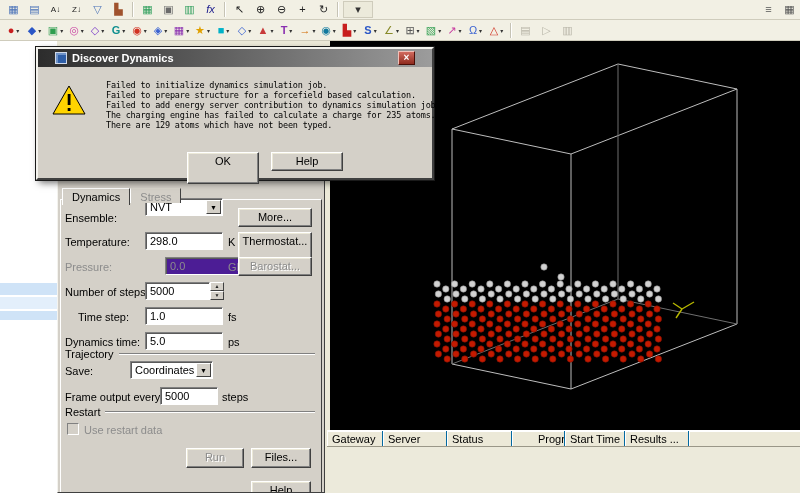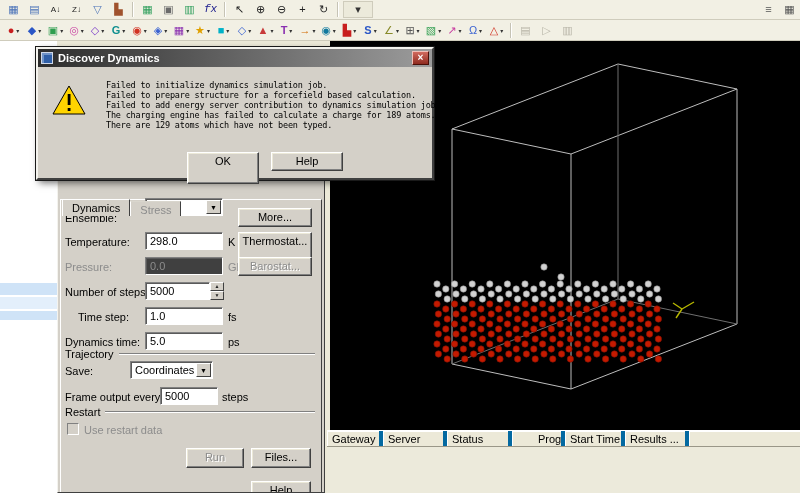--- a/index.html
+++ b/index.html
@@ -7,70 +7,70 @@
   body { position:relative; font-family:"Liberation Sans",sans-serif; background:#ece9d8; font-size:11px; }
 
   
   .toolbar { position:absolute; left:0; width:800px; background:#f2f0e4; display:flex; align-items:center; padding-left:3px; border-bottom:1px solid #cfccbc; }
   #toolbar-row1 { top:0; height:20px; }
   #toolbar-row2 { top:20px; height:21px; }
   .tbtn { height:17px; min-width:19px; display:flex; align-items:center; justify-content:center; margin:0 1px; cursor:default; }
   .tg { font-size:11px; line-height:1; }
   .tg.small { font-size:8px; }
   .tg.bold { font-weight:bold; }
-  .tg.italic { font-style:italic; font-family:Liberation Mono, monospace; }
+  .tg.italic { font-style:italic; font-family:Liberation Sans, sans-serif; }
   .tdd { font-size:6px; margin-left:2px; color:#333; }
   .twide { width:30px; border:1px solid #cfccbc; background:#eceadb; }
   .tsep { width:2px; height:15px; border-left:1px solid #c6c3b5; border-right:1px solid #ffffff; margin:0 3px; }
   .tgap { flex:1; }
   .tdis .tg { color:#b8b5a8 !important; }
 
   
   #left-area { position:absolute; left:0; top:41px; width:57px; height:452px; background:#ffffff; }
   .strip { position:absolute; left:0; width:57px; }
   .s1 { top:242px; height:12px; background:#cfe3f7; }
   .s2 { top:256px; height:12px; background:#e3effb; }
   .s3 { top:270px; height:9px;  background:#cfe3f7; }
 
   
   #viewport { position:absolute; left:330px; top:41px; width:470px; height:389px; background:#000; }
 
   
   #status-header { position:absolute; left:327px; top:430px; width:473px; height:17px; display:flex; background:#ece9d8; border-top:1px solid #ffffff; border-bottom:1px solid #9a9788; }
-  .hcell { height:100%; padding:2px 0 0 5px; border-right:4px solid #0369a1; box-shadow:inset 1px 1px 0 #ffffff; font-size:11px; white-space:nowrap; overflow:hidden; }
+  .hcell { height:100%; padding:2px 0 0 5px; border-right:1px solid #0369a1; box-shadow:inset 1px 1px 0 #ffffff; font-size:11px; white-space:nowrap; overflow:hidden; }
   .hcell:nth-child(1){ width:56px; } .hcell:nth-child(2){ width:64px; } .hcell:nth-child(3){ width:65px; }
   .hcell:nth-child(4){ width:53px;padding-left:26px; } .hcell:nth-child(5){ width:60px; } .hcell:nth-child(6){ width:64px; }
   .hfill { flex:1; border-right:none; }
   #status-body { position:absolute; left:327px; top:447px; width:473px; height:46px; background:#eceadb; }
 
   
   .btn { position:absolute; background:#d4d0c8; border:1px solid #404040; border-top-color:#ffffff; border-left-color:#ffffff; box-shadow:inset -1px -1px 0 #808080, inset 1px 1px 0 #ece9d8; font-size:11px; text-align:center; padding-top:2px; cursor:default; }
   .btn.dis { color:#8c8c8c; text-shadow:1px 1px 0 #ffffff; }
   .field { position:absolute; height:18px; background:#ffffff; border:1px solid #808080; border-right-color:#ffffff; border-bottom-color:#ffffff; box-shadow:inset 1px 1px 0 #5a5a5a; font-size:11px; padding:2px 0 0 4px; }
-  .field.dis { background:#404040; color:#8c8c8c; }
+  .field.dis { background:#4c1d95; color:#8c8c8c;margin-left:20px; }
   .combo { padding-right:16px; }
   .combo-btn { position:absolute; right:1px; top:1px; bottom:1px; width:15px; background:#d4d0c8; border:1px solid #404040; border-top-color:#ffffff; border-left-color:#ffffff; font-size:7px; text-align:center; line-height:14px; color:#000; }
   .spin { position:absolute; width:14px; height:18px; }
   .spin div { height:9px; background:#d4d0c8; border:1px solid #404040; border-top-color:#ffffff; border-left-color:#ffffff; font-size:5px; line-height:7px; text-align:center; color:#222; }
   .plabel { position:absolute; font-size:11px; white-space:nowrap; }
   .dis-text { color:#8c8c8c; }
   .group { position:absolute; display:flex; align-items:center; font-size:11px; }
   .gline { flex:1; height:2px; border-top:1px solid #808080; border-bottom:1px solid #ffffff; margin-left:5px; }
   .checkbox { position:absolute; width:12px; height:12px; background:#d4d0c8; border:1px solid #808080; border-right-color:#ffffff; border-bottom-color:#ffffff; }
 
   
   #panel { position:absolute; left:57px; top:178px; width:268px; height:315px; background:#d4d0c8; border:1px solid #404040; border-top-color:#f4f3ee; border-left-color:#f4f3ee; overflow:hidden; z-index:5; }
-  #tabstrip { position:absolute; left:4px; top:20px; display:flex; align-items:flex-end; z-index:2; }
+  #tabstrip { position:absolute; left:4px; top:9px; display:flex; z-index:2; }
   .tab { height:17px; padding:2px 9px 0 9px; font-size:11px; background:#d4d0c8; border:1px solid #404040; border-bottom:none; border-top-color:#ffffff; border-left-color:#ffffff; }
   .tab.inactive { height:15px; color:#8c8c8c; border-top-color:#d9d6cd; }
   .tabpage { position:absolute; left:2px; top:20px; width:262px; height:295px; border:1px solid #404040; border-top-color:#ffffff; border-left-color:#ffffff; }
 
   
   #dialog { position:absolute; left:36px; top:47px; width:398px; height:133px; background:#d4d0c8; border:2px solid #404040; border-top-color:#f4f3ee; border-left-color:#f4f3ee; outline:1px solid #1a1a1a; box-shadow:3px 3px 7px rgba(0,0,0,.55); z-index:10; }
-  #dlg-title { height:18px; background:linear-gradient(90deg,#2c2c2c,#9c9c9c); display:flex; align-items:center; padding:0 3px; }
+  #dlg-title { height:18px; background:linear-gradient(90deg,#2c2c2c,#9c9c9c); display:flex; align-items:center; padding:0 17px; }
   #dlg-icon { width:12px; height:12px; background:#2f5fa8; border:1px solid #cfd8e8; box-shadow:inset 2px 2px 0 #6f93c8; }
   #dlg-title-text { color:#ffffff; font-weight:bold; font-size:11px; margin-left:5px; flex:1; white-space:nowrap; }
   #dlg-close { width:17px; height:14px; background:linear-gradient(#d16a5e,#8f2b1f); border:1px solid #f0c0b8; border-right-color:#4a0f08; border-bottom-color:#4a0f08; color:#ffffff; font-size:10px; font-weight:bold; line-height:12px; text-align:center; }
   #dialog-messages { position:absolute; left:68px; top:31px; width:342px; font-family:"DejaVu Sans Mono",monospace; font-size:8.5px; line-height:10px; color:#000; letter-spacing:-0.2px; }
   #warn-icon { position:absolute; left:14px; top:36px; }
 </style>
 </head>
 <body>
 
 <div id="toolbar-row1" class="toolbar">
@@ -567,18 +567,18 @@
   </div>
   <svg id="warn-icon" width="34" height="31">
     <polygon points="17,1 33,29 1,29" fill="#ffd400" stroke="#000000" stroke-width="1"></polygon>
     <rect x="15.7" y="9" width="2.8" height="11" fill="#000"></rect>
     <rect x="15.7" y="23" width="2.8" height="3" fill="#000"></rect>
   </svg>
   <div id="dialog-messages">
       <div>Failed to initialize dynamics simulation job.</div>
       <div>Failed to prepare structure for a forcefield based calculation.</div>
       <div>Failed to add energy server contribution to dynamics simulation job.</div>
-      <div>The charging engine has failed to calculate a charge for 189 atoms.</div>
+      <div>The charging engine has failed to calculate a charge for 235 atoms.</div>
       <div>There are 129 atoms which have not been typed.</div>
     </div>
   <div class="btn" style="left:149px;top:103px;width:72px;height:32px">OK</div>
   <div class="btn" style="left:233px;top:103px;width:72px;height:19px">Help</div>
 </div>
 
 </body></html>

